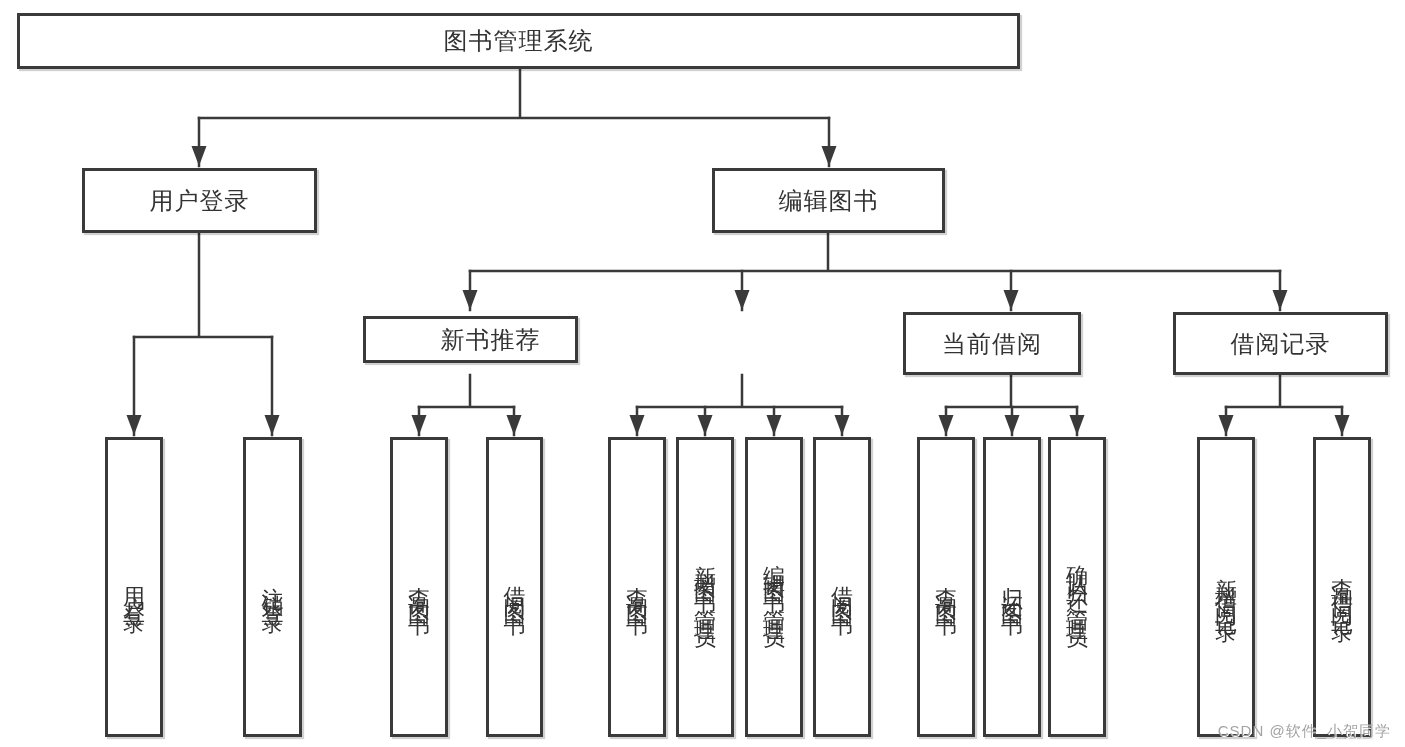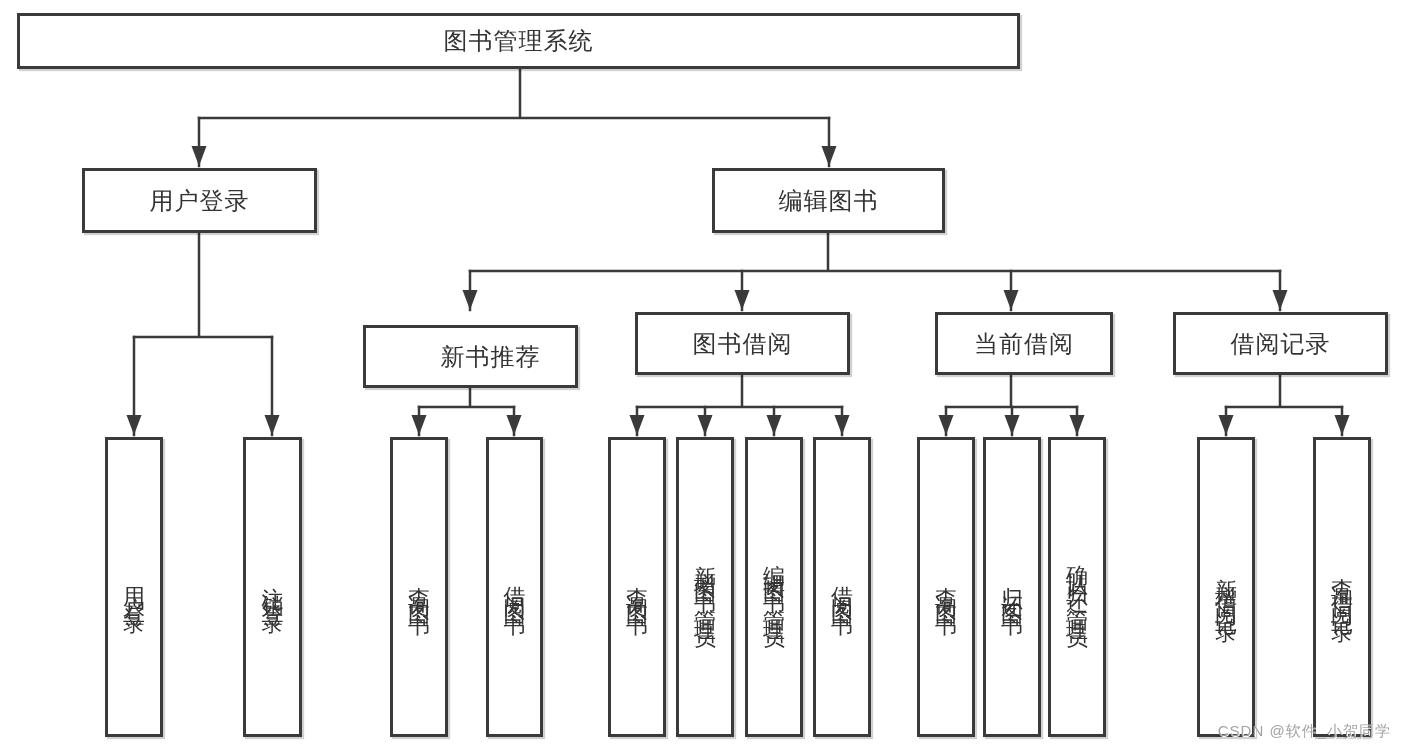--- a/index.html
+++ b/index.html
@@ -112,27 +112,24 @@
     <span>图书管理系统</span>
   </div>
 
   <div class="node h-node" style="left:82px;top:168px;width:235px;height:65px;">
     <span>用户登录</span>
   </div>
   <div class="node h-node" style="left:712px;top:168px;width:233px;height:65px;">
     <span>编辑图书</span>
   </div>
 
-  <div class="node h-node" style="left:363px;top:325px;width:215px;height:63px;padding-left:40px;">
+  <div class="node h-node" style="left:363px;top:316px;width:215px;height:47px;padding-left:40px;">
     <span>新书推荐</span>
   </div>
-  <div class="node h-node" style="left:635px;top:312px;width:215px;height:63px;">
-    <span>图书借阅</span>
-  </div>
-  <div class="node h-node" style="left:903px;top:312px;width:178px;height:63px;margin-left:32px;">
+  <div class="node h-node" style="left:903px;top:312px;width:178px;height:63px;">
     <span>当前借阅</span>
   </div>
   <div class="node h-node" style="left:1173px;top:312px;width:215px;height:63px;">
     <span>借阅记录</span>
   </div>
 
   <div class="node v-node" style="left:105px;top:437px;width:58px;height:300px;">
     <span class="v-text">用户登录</span>
   </div>
   <div class="node v-node" style="left:243px;top:437px;width:59px;height:300px;">

